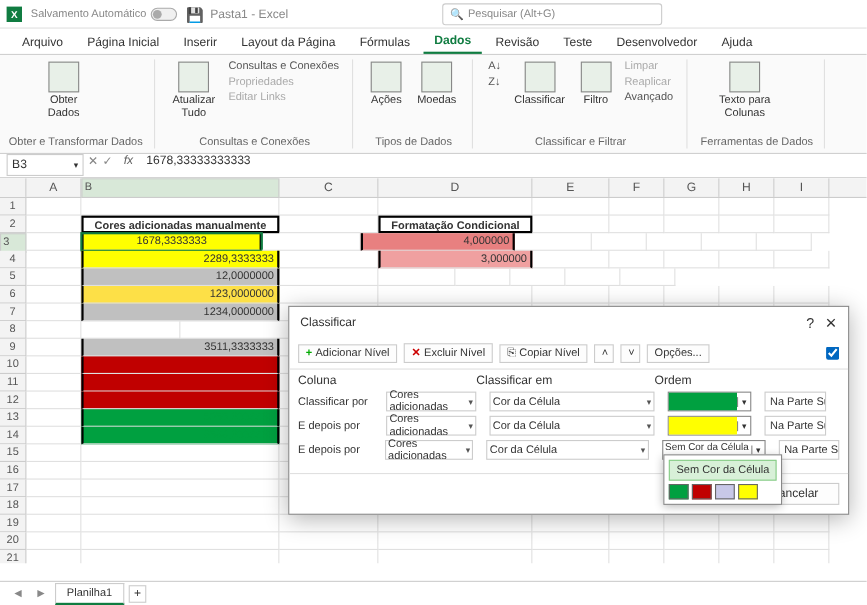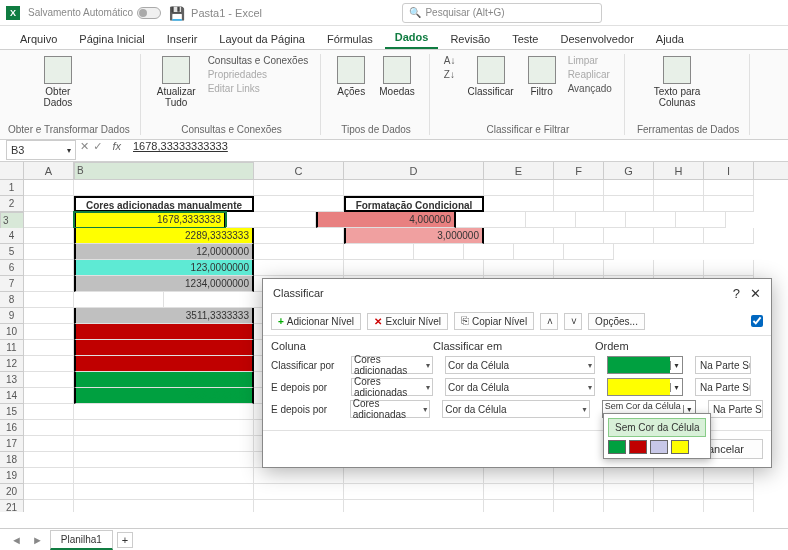--- a/index.html
+++ b/index.html
@@ -30,21 +30,21 @@
 .rbtn.big .ricon { width: 28px; height: 28px; }
 .rcol { display: flex; flex-direction: column; gap: 1px; }
 .rline { font-size: 10px; color: #555; white-space: nowrap; padding: 1px 2px; cursor: pointer; }
 .rline.dim { color: #aaa; }
 
 
 .fbar { height: 22px; border-bottom: 1px solid #d0d0d0; display: flex; align-items: flex-start; }
 .namebox { width: 70px; height: 20px; border: 1px solid #ccc; margin-left: 6px; padding: 0 4px; font-size: 11px; display: flex; align-items: center; justify-content: space-between; }
 .fx { margin: 0 6px; font-style: italic; color: #666; font-size: 11px; }
 .fxicons { display: flex; gap: 4px; margin: 0 4px; color: #888; }
-.finput { flex: 1; padding: 0 6px; font-size: 11px; text-decoration: underline; }
+.finput { flex: 1; padding: 0 6px; font-size: 11px; }
 
 
 .grid { position: relative; height: 350px; overflow: hidden; }
 .colheads { display: flex; height: 18px; background: #f3f3f3; border-bottom: 1px solid #ccc; }
 .corner { width: 24px; border-right: 1px solid #ccc; background: #f3f3f3; }
 .colh { border-right: 1px solid #ccc; text-align: center; font-size: 11px; line-height: 18px; color: #555; }
 .rows { display: flex; flex-direction: column; }
 .row { display: flex; height: 16px; }
 .rowh { width: 24px; background: #f3f3f3; border-right: 1px solid #ccc; border-bottom: 1px solid #ccc; text-align: center; font-size: 10px; line-height: 16px; color: #555; }
 .cell { border-right: 1px solid #e0e0e0; border-bottom: 1px solid #e0e0e0; font-size: 10px; padding: 0 3px; line-height: 16px; text-align: right; overflow: hidden; white-space: nowrap; }
@@ -250,21 +250,21 @@
         <div class="cell header" style="width: 140px;">Formatação Condicional</div>
         <div class="cell" style="width: 70px;"></div>
         <div class="cell" style="width: 50px;"></div>
         <div class="cell" style="width: 50px;"></div>
         <div class="cell" style="width: 50px;"></div>
         <div class="cell" style="width: 50px;"></div>
       </div>
       <div class="row">
         <div class="rowh sel">3</div>
         <div class="cell" style="width: 50px;"></div>
-        <div class="cell" style="width: 152px; background: rgb(255, 255, 0); border-left: 2px solid rgb(0, 0, 0); border-right: 2px solid rgb(0, 0, 0); outline: rgb(16, 124, 65) solid 2px; outline-offset: -1px;">1678,3333333</div>
+        <div class="cell" style="width: 164px; background: rgb(255, 255, 0); border-left: 2px solid rgb(0, 0, 0); border-right: 2px solid rgb(0, 0, 0); outline: rgb(16, 124, 65) solid 2px; outline-offset: -1px; text-align: center;">1678,3333333</div>
         <div class="cell" style="width: 90px;"></div>
         <div class="cell" style="width: 140px; background: rgb(232, 128, 128); border-left: 2px solid rgb(0, 0, 0); border-right: 2px solid rgb(0, 0, 0);">4,000000</div>
         <div class="cell" style="width: 70px;"></div>
         <div class="cell" style="width: 50px;"></div>
         <div class="cell" style="width: 50px;"></div>
         <div class="cell" style="width: 50px;"></div>
         <div class="cell" style="width: 50px;"></div>
       </div>
       <div class="row">
         <div class="rowh">4</div>
@@ -285,21 +285,21 @@
         <div class="cell" style="width: 90px;"></div>
         <div class="cell" style="width: 70px;"></div>
         <div class="cell" style="width: 50px;"></div>
         <div class="cell" style="width: 50px;"></div>
         <div class="cell" style="width: 50px;"></div>
         <div class="cell" style="width: 50px;"></div>
       </div>
       <div class="row">
         <div class="rowh">6</div>
         <div class="cell" style="width: 50px;"></div>
-        <div class="cell" style="width: 180px; background: #5eead4; border-left: 2px solid rgb(0, 0, 0); border-right: 2px solid rgb(0, 0, 0); text-align: right;">123,0000000</div>
+        <div class="cell" style="width: 180px; background: #fde047; border-left: 2px solid rgb(0, 0, 0); border-right: 2px solid rgb(0, 0, 0); text-align: right;">123,0000000</div>
         <div class="cell" style="width: 90px;"></div>
         <div class="cell" style="width: 140px;"></div>
         <div class="cell" style="width: 70px;"></div>
         <div class="cell" style="width: 50px;"></div>
         <div class="cell" style="width: 50px;"></div>
         <div class="cell" style="width: 50px;"></div>
         <div class="cell" style="width: 50px;"></div>
       </div>
       <div class="row">
         <div class="rowh">7</div>

